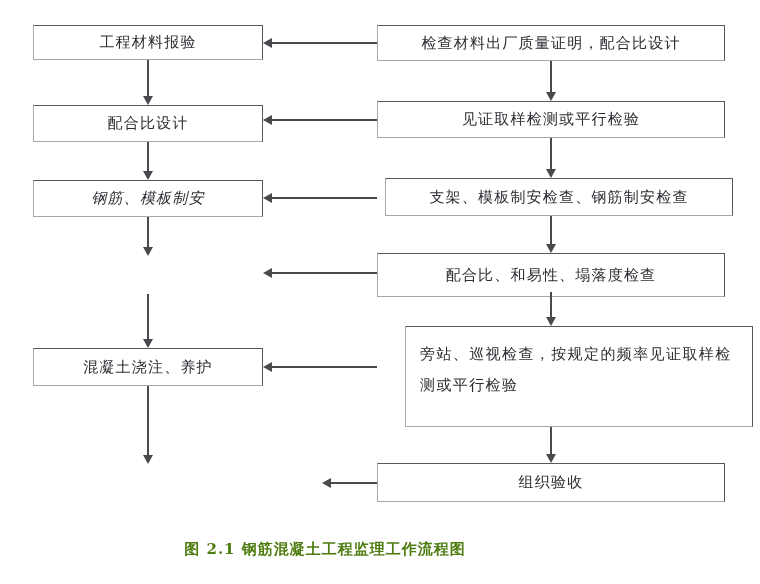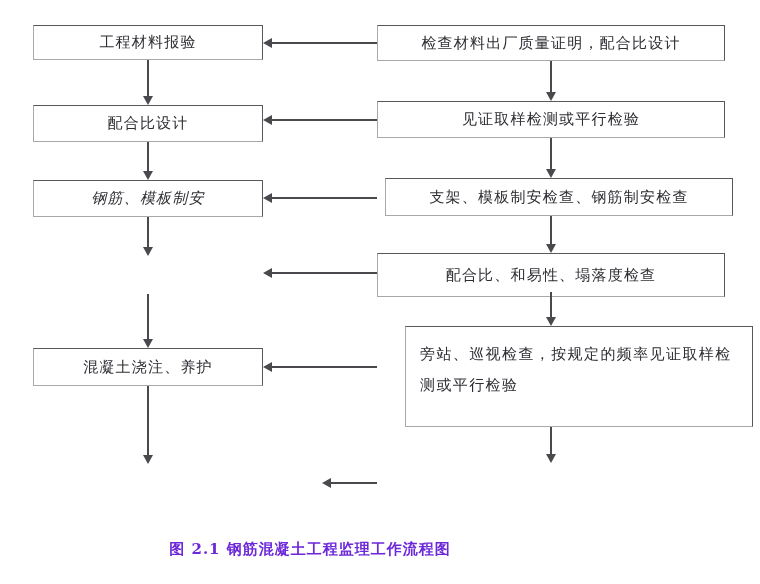--- a/index.html
+++ b/index.html
@@ -70,24 +70,24 @@
     width: 0;
     height: 0;
     border-top: 5px solid transparent;
     border-bottom: 5px solid transparent;
     border-right: 9px solid #4a4a4e;
   }
 
   
   .caption {
     position: absolute;
-    left: 0;
+    left: 15px;
     width: 620px;
     text-align: center;
-    color: #6d28d9;
+    color: #4d7c0f;
     font-family: "DejaVu Serif", "Liberation Serif", serif;
     font-weight: bold;
     font-size: 15px;
     letter-spacing: 1px;
   }
 </style>
 </head>
 <body>
 
 <div id="page">
@@ -123,20 +123,23 @@
   </div>
 
   <div class="node" style="left:377px; top:253px; width:348px; height:44px;">
     <span>配合比、和易性、塌落度检查</span>
   </div>
 
   <div class="node multiline" style="left:377px; top:326px; width:348px; height:101px;margin-left:28px;">
     <span>旁站、巡视检查，按规定的频率见证取样检测或平行检验</span>
   </div>
 
+  <div class="node" style="left:377px; top:463px; width:348px; height:39px;">
+    <span>组织验收</span>
+  </div>
 
   <div class="vline" style="left:147px; top:60px; height:36px;"></div>
   <div class="arrow-down" style="left:143px; top:96px;"></div>
 
   <div class="vline" style="left:147px; top:142px; height:29px;"></div>
   <div class="arrow-down" style="left:143px; top:171px;"></div>
 
   <div class="vline" style="left:147px; top:217px; height:30px;"></div>
   <div class="arrow-down" style="left:143px; top:247px;"></div>
 

